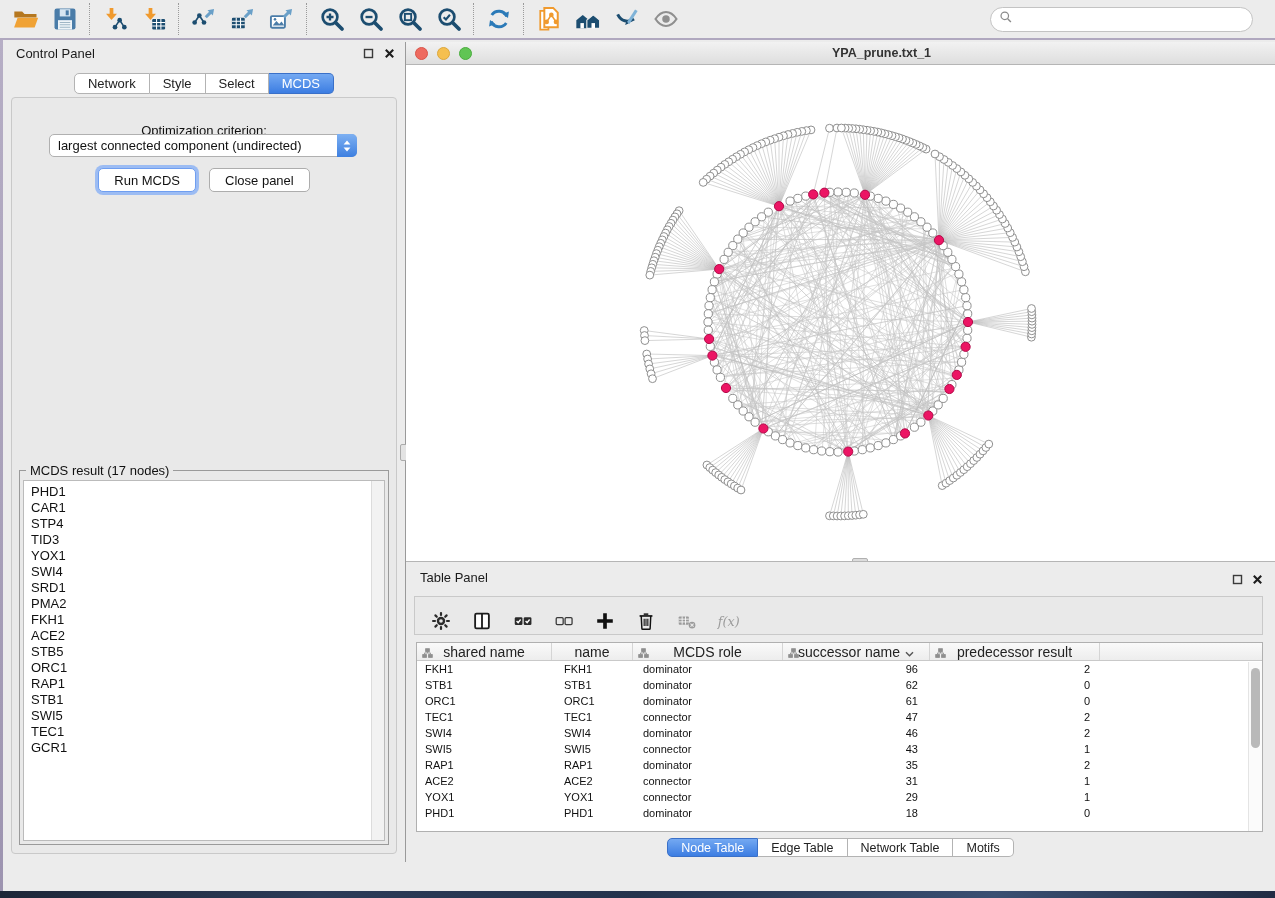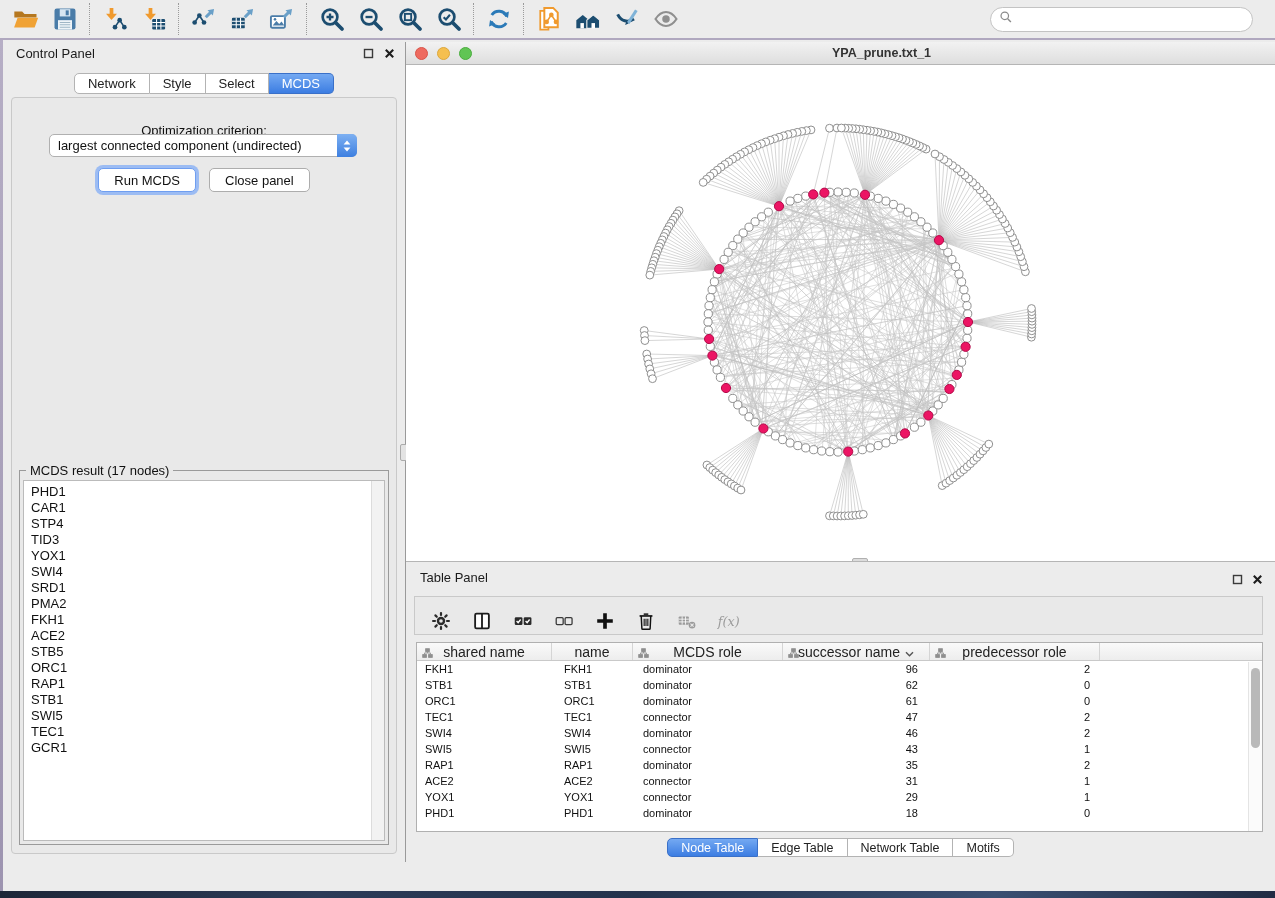--- a/index.html
+++ b/index.html
@@ -1205,21 +1205,21 @@
           </div>
           <div class="th" style="width: 170px;">
             <span class="tree"><svg width="11" height="11" viewBox="0 0 12 12">
                 <g fill="#8f8f8f" stroke="#8f8f8f">
                   <rect x="4" y="0.8" width="4" height="3"></rect>
                   <path d="M6 3.8v1.6M2.8 5.4h6.4M2.8 5.4v1.5M9.2 5.4v1.5" fill="none" stroke-width="1"></path>
                   <rect x="0.8" y="7.2" width="4" height="3"></rect>
                   <rect x="7.2" y="7.2" width="4" height="3"></rect>
                 </g>
               </svg></span>
-            <span>predecessor role</span>
+            <span>predecessor result</span>
           </div>
           <div class="th filler"></div>
         </div>
       <div id="tbody">
           <div class="trow">
             <div class="td" style="width: 135px; padding-left: 8px;">FKH1</div>
             <div class="td" style="width: 81px; padding-left: 12px;">FKH1</div>
             <div class="td" style="width: 150px; padding-left: 10px;">dominator</div>
             <div class="td num" style="width: 147px; padding-right: 12px;">96</div>
             <div class="td num" style="width: 170px; padding-right: 10px;">2</div>

